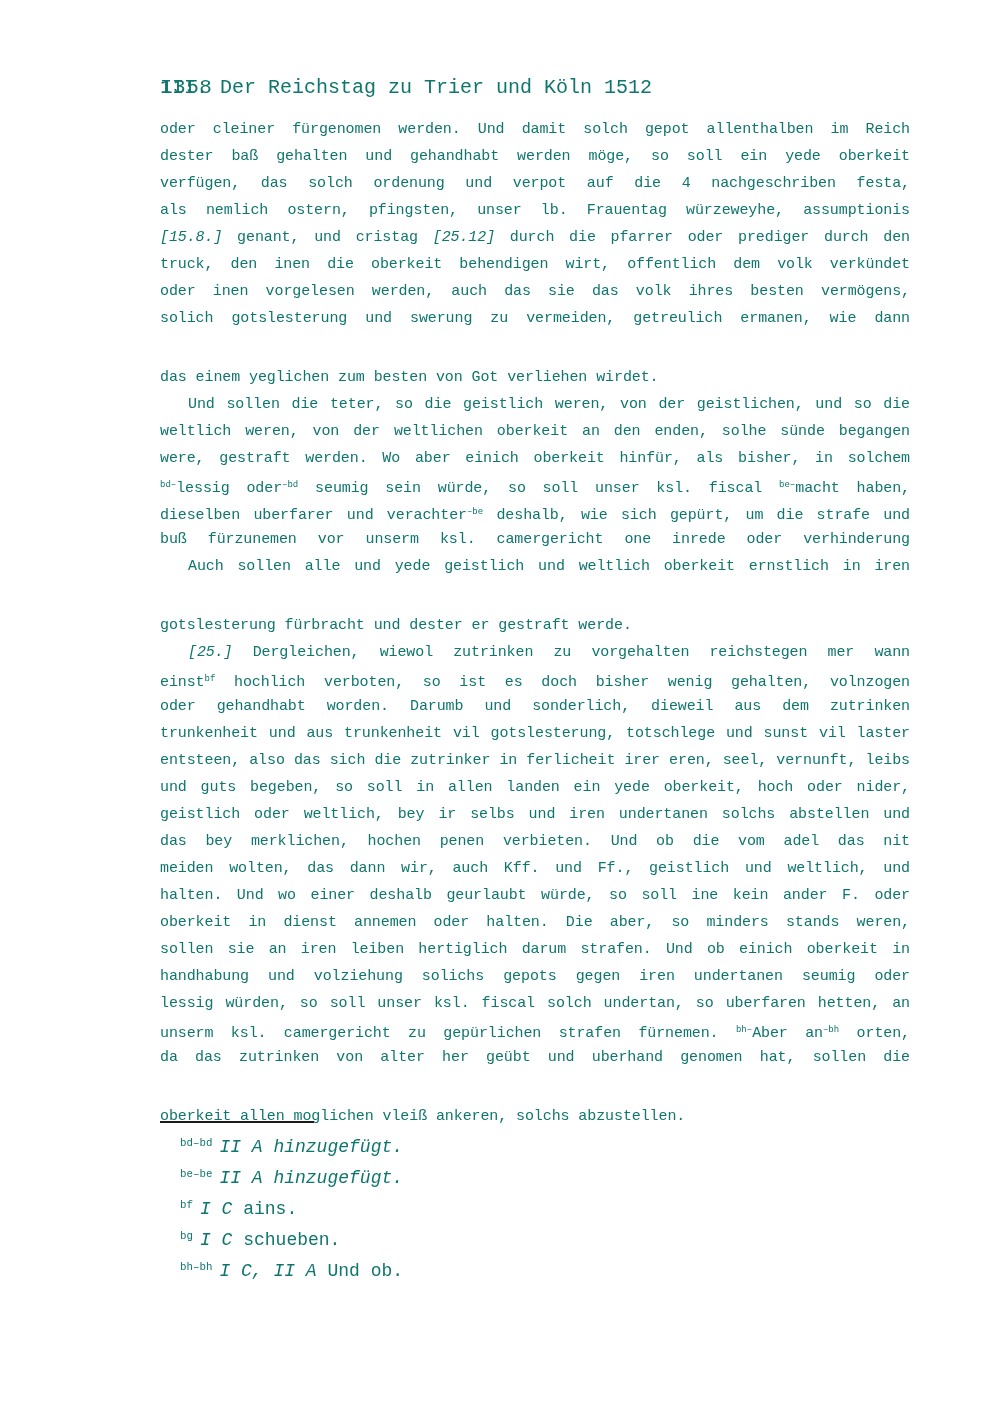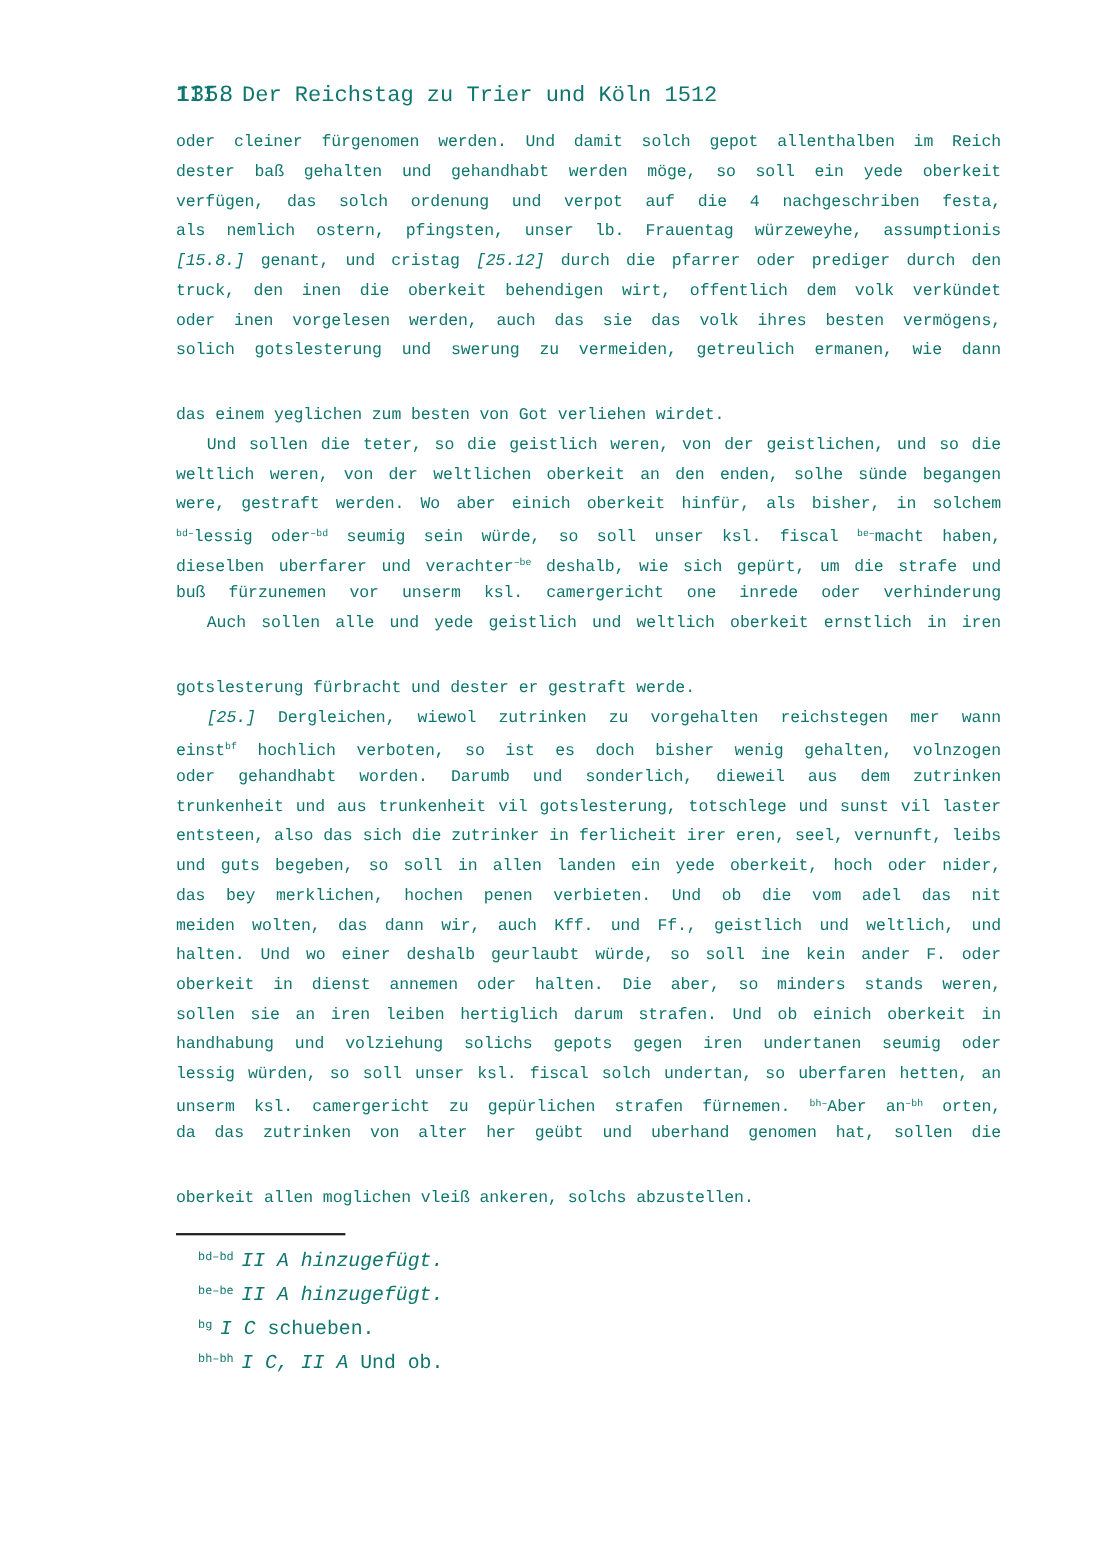--- a/index.html
+++ b/index.html
@@ -100,35 +100,37 @@
       <div class="line"><span class="rm">dieselben uberfarer und verachter</span><span class="sup">–be</span><span class="rm"> deshalb, wie sich gepürt, um die strafe und</span></div>
       <div class="line"><span class="rm">buß fürzunemen vor unserm ksl. camergericht one inrede oder verhinderung</span></div>
       <div class="line ind"><span class="rm">Auch sollen alle und yede geistlich und weltlich oberkeit ernstlich in iren</span></div>
       <div class="line end"><span class="rm">gotslesterung fürbracht und dester er gestraft werde.</span></div>
       <div class="line ind"><span class="it">[25.]</span><span class="rm"> Dergleichen, wiewol zutrinken zu vorgehalten reichstegen mer wann</span></div>
       <div class="line"><span class="rm">einst</span><span class="sup">bf</span><span class="rm"> hochlich verboten, so ist es doch bisher wenig gehalten, volnzogen</span></div>
       <div class="line"><span class="rm">oder gehandhabt worden. Darumb und sonderlich, dieweil aus dem zutrinken</span></div>
       <div class="line"><span class="rm">trunkenheit und aus trunkenheit vil gotslesterung, totschlege und sunst vil laster</span></div>
       <div class="line"><span class="rm">entsteen, also das sich die zutrinker in ferlicheit irer eren, seel, vernunft, leibs</span></div>
       <div class="line"><span class="rm">und guts begeben, so soll in allen landen ein yede oberkeit, hoch oder nider,</span></div>
+      <div class="line"><span class="rm">geistlich oder weltlich, bey ir selbs und iren undertanen solchs abstellen und</span></div>
       <div class="line"><span class="rm">das bey merklichen, hochen penen verbieten. Und ob die vom adel das nit</span></div>
       <div class="line"><span class="rm">meiden wolten, das dann wir, auch Kff. und Ff., geistlich und weltlich, und</span></div>
       <div class="line"><span class="rm">halten. Und wo einer deshalb geurlaubt würde, so soll ine kein ander F. oder</span></div>
       <div class="line"><span class="rm">oberkeit in dienst annemen oder halten. Die aber, so minders stands weren,</span></div>
       <div class="line"><span class="rm">sollen sie an iren leiben hertiglich darum strafen. Und ob einich oberkeit in</span></div>
       <div class="line"><span class="rm">handhabung und volziehung solichs gepots gegen iren undertanen seumig oder</span></div>
       <div class="line"><span class="rm">lessig würden, so soll unser ksl. fiscal solch undertan, so uberfaren hetten, an</span></div>
       <div class="line"><span class="rm">unserm ksl. camergericht zu gepürlichen strafen fürnemen. </span><span class="sup">bh–</span><span class="rm">Aber an</span><span class="sup">–bh</span><span class="rm"> orten,</span></div>
       <div class="line"><span class="rm">da das zutrinken von alter her geübt und uberhand genomen hat, sollen die</span></div>
       <div class="line end"><span class="rm">oberkeit allen moglichen vleiß ankeren, solchs abzustellen.</span></div>
     </div>
 
   <div class="fn-block">
     <div class="fn-rule"></div>
     <div>
         <div class="fn-line"><span class="sup fn-sig">bd–bd</span><span class="it">II A hinzugefügt.</span></div>
         <div class="fn-line"><span class="sup fn-sig">be–be</span><span class="it">II A hinzugefügt.</span></div>
+        <div class="fn-line"><span class="sup fn-sig">bf</span><span class="it">I C</span><span class="rm"> ains.</span></div>
         <div class="fn-line"><span class="sup fn-sig">bg</span><span class="it">I C</span><span class="rm"> schueben.</span></div>
         <div class="fn-line"><span class="sup fn-sig">bh–bh</span><span class="it">I C, II A</span><span class="rm"> Und ob.</span></div>
       </div>
   </div>
 
 </div>
 
 </body></html>

